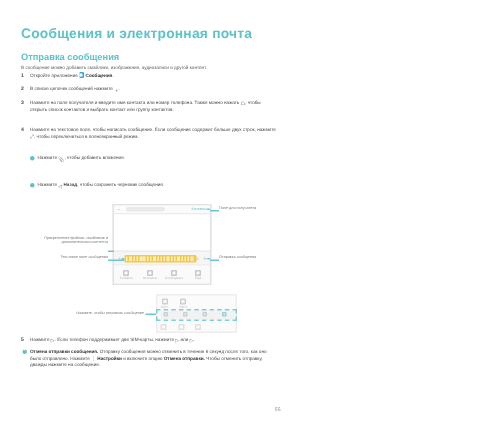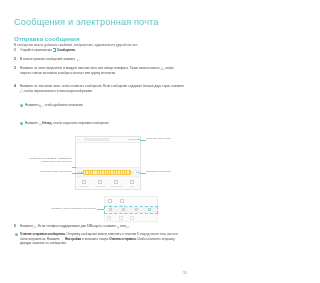--- a/index.html
+++ b/index.html
@@ -21,21 +21,21 @@
     inset: 0;
     background: #fff;
   }
 
   
   .chapter-title {
     position: absolute;
     left: 14px;
     top: 11px;
     font-size: 9.2px;
-    font-weight: normal;
+    font-weight: bold;
     letter-spacing: 0.15px;
     color: #5ec3c9;
     white-space: nowrap;
   }
 
   .section-title {
     position: absolute;
     left: 14px;
     top: 30px;
     font-size: 6.2px;

